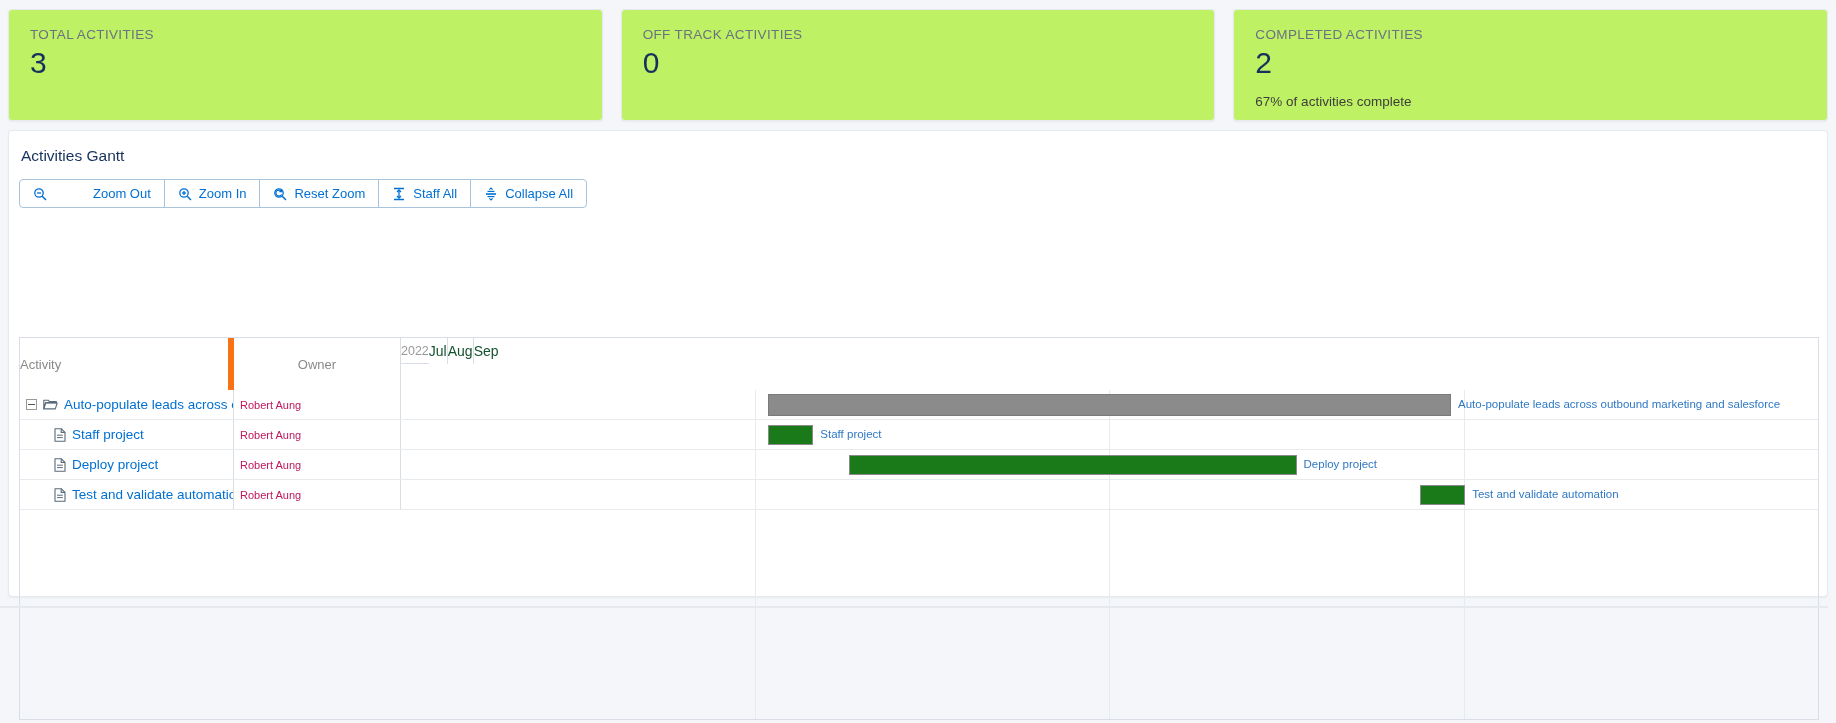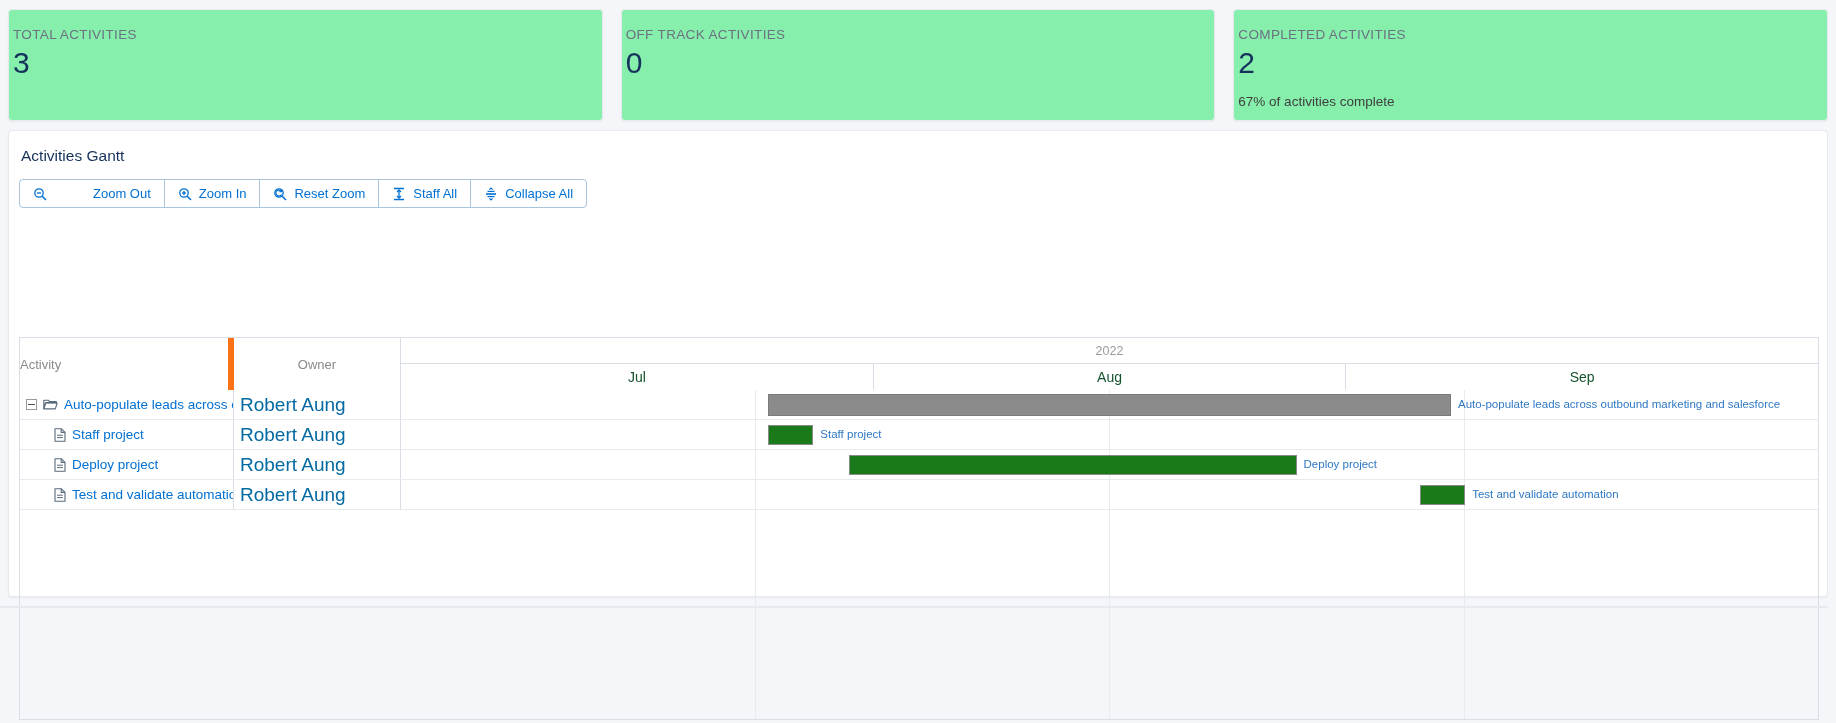--- a/index.html
+++ b/index.html
@@ -23,26 +23,26 @@
     top: 9px;
     left: 0;
     width: 1836px;
     height: 112px;
     display: flex;
     gap: 18px;
     padding: 0 8px;
     box-sizing: border-box;
   }
   .kpi-card {
-    background: #86efac;
+    background: #bef264;
     border: 1px solid #e6e9ed;
     border-radius: 4px;
     box-shadow: 0 1px 2px rgba(0,0,0,0.05);
     flex: 1 1 0;
-    padding: 17px 20px 0 4px;
+    padding: 17px 20px 0 21px;
     box-sizing: border-box;
     min-width: 0;
   }
   .kpi-label {
     font-size: 13.5px;
     letter-spacing: 0.35px;
     color: #6b7280;
     text-transform: uppercase;
     line-height: 16px;
     white-space: nowrap;
@@ -143,21 +143,21 @@
     align-items: center;
     justify-content: center;
   }
   .g-col-head-label {
     font-size: 13px;
     color: #8a8a8a;
   }
   .g-timeline-head {
     flex: 1 1 auto;
     display: flex;
-    flex-direction: column;
+    flex-direction: row;
     min-width: 0;
   }
   .g-year {
     height: 26px;
     display: flex;
     align-items: center;
     justify-content: center;
     font-size: 12.5px;
     color: #9a9a9a;
     border-bottom: 1px solid #d8dde6;
@@ -204,22 +204,22 @@
     white-space: nowrap;
     padding-left: 6px;
   }
   .g-cell-owner {
     width: 167px;
     border-right: 1px solid #d8dde6;
     box-sizing: border-box;
     display: flex;
     align-items: center;
     padding-left: 6px;
-    font-size: 19px;
-    color: #0369a1;
+    font-size: 11px;
+    color: #be185d;
     white-space: nowrap;
   }
   .g-cell-track {
     flex: 1 1 auto;
     position: relative;
     min-width: 0;
   }
   .toggle-box {
     width: 11px;
     height: 11px;

